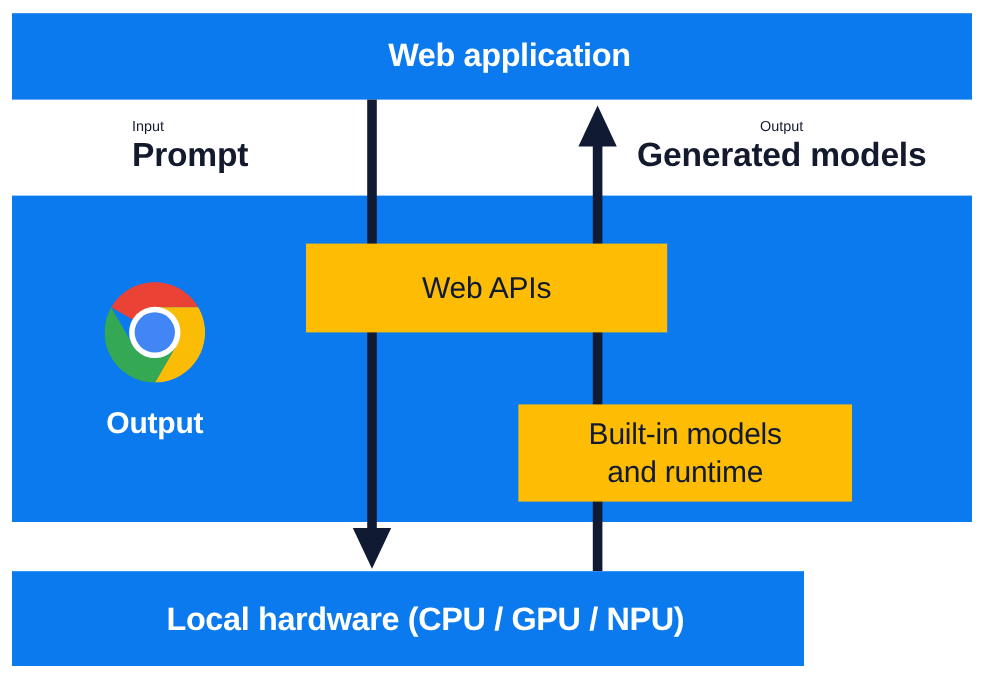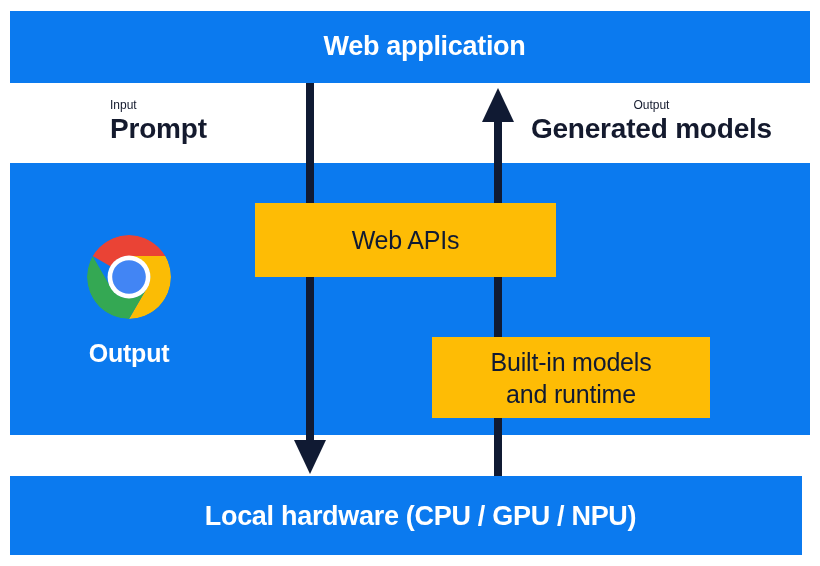--- a/index.html
+++ b/index.html
@@ -31,21 +31,21 @@
   }
   #band-browser {
     left: 10px;
     top: 163px;
     width: 800px;
     height: 272px;
   }
   #band-local-hardware {
     left: 10px;
     top: 476px;
-    width: 792px;
+    width: 660px;
     height: 79px;
   }
 
   .band-title {
     position: absolute;
     left: 0;
     right: 0;
     text-align: center;
     color: #ffffff;
     font-weight: bold;

